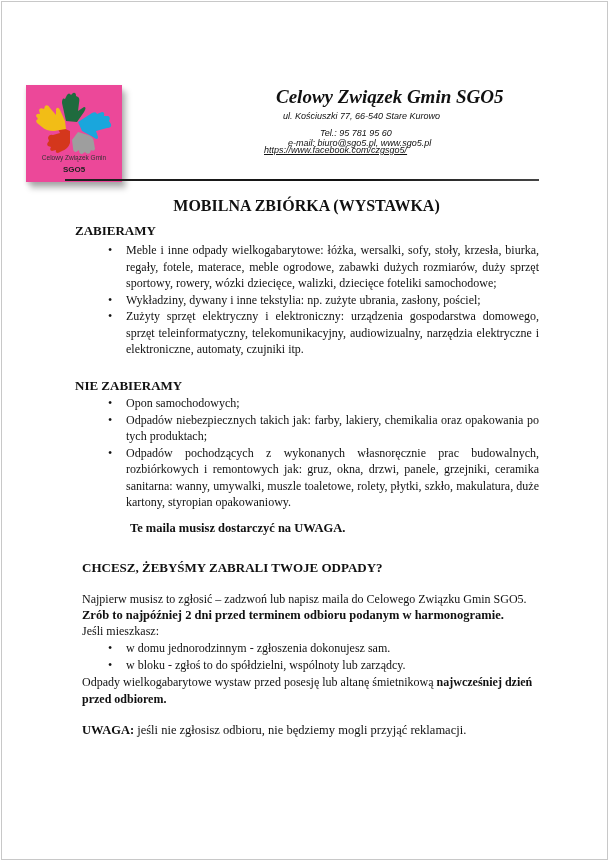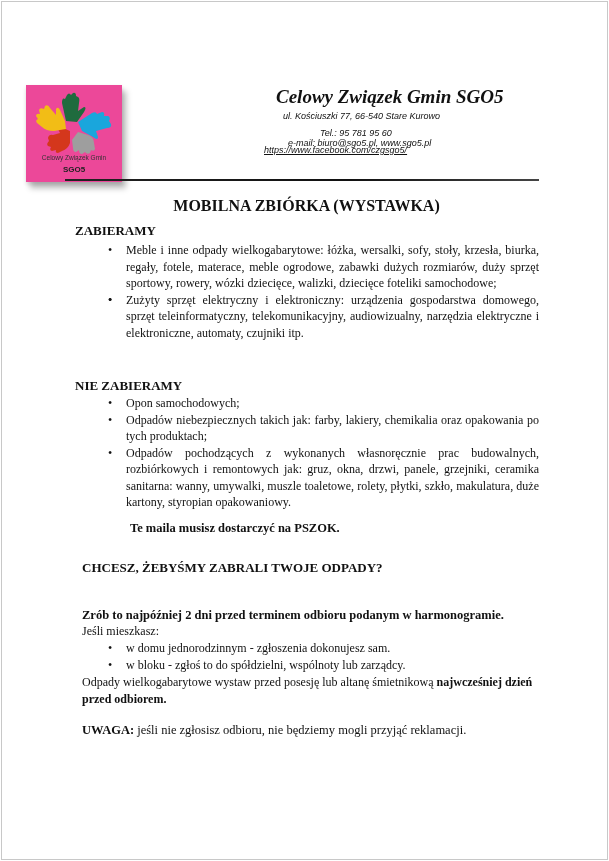--- a/index.html
+++ b/index.html
@@ -67,33 +67,34 @@
   <div class="addr addr3">e-mail: biuro@sgo5.pl, www.sgo5.pl</div>
   <div class="addr addr4">https://www.facebook.com/czgsgo5/</div>
 
   <div class="hrule"></div>
 
   <div class="title">MOBILNA ZBIÓRKA (WYSTAWKA)</div>
 
   <div class="h-sec" style="left:73px; top:221px;">ZABIERAMY</div>
   <ul class="bullets" style="left:124px; top:240px; width:413px;">
     <li><span class="dot">•</span><span>Meble i inne odpady wielkogabarytowe: łóżka, wersalki, sofy, stoły, krzesła, biurka, regały, fotele, materace, meble ogrodowe, zabawki dużych rozmiarów, duży sprzęt sportowy, rowery, wózki dziecięce, walizki, dziecięce foteliki samochodowe;</span></li>
-    <li><span class="dot">•</span></li>
+    <li><span class="dot">•</span><span>Wykładziny, dywany i inne tekstylia: np. zużyte ubrania, zasłony, pościel;</span></li>
     <li><span class="dot">•</span><span>Zużyty sprzęt elektryczny i elektroniczny: urządzenia gospodarstwa domowego, sprzęt teleinformatyczny, telekomunikacyjny, audiowizualny, narzędzia elektryczne i elektroniczne, automaty, czujniki itp.</span></li>
   </ul>
 
   <div class="h-sec" style="left:73px; top:376px;">NIE ZABIERAMY</div>
   <ul class="bullets" style="left:124px; top:393px; width:413px;">
     <li><span class="dot">•</span><span>Opon samochodowych;</span></li>
     <li><span class="dot">•</span><span>Odpadów niebezpiecznych takich jak: farby, lakiery, chemikalia oraz opakowania po tych produktach;</span></li>
     <li><span class="dot">•</span><span>Odpadów pochodzących z wykonanych własnoręcznie prac budowalnych, rozbiórkowych i remontowych jak: gruz, okna, drzwi, panele, grzejniki, ceramika sanitarna: wanny, umywalki, muszle toaletowe, rolety, płytki, szkło, makulatura, duże kartony, styropian opakowaniowy.</span></li>
   </ul>
-  <div class="p bold" style="left:128px; top:518px; font-size:12.5px;"><span>Te maila musisz </span><span>dostarczyć na PSZOK.</span></div>
+  <div class="p bold" style="left:128px; top:518px; font-size:12.5px;"><span>Te maila musisz </span><span>dostarczyć na UWAGA.</span></div>
 
   <div class="h-sec" style="left:80px; top:558px;">CHCESZ, ŻEBYŚMY ZABRALI TWOJE ODPADY?</div>
+  <div class="p" style="left:80px; top:589px; width:470px; white-space:nowrap;">Najpierw musisz to zgłosić – zadzwoń lub napisz maila do Celowego Związku Gmin SGO5.</div>
   <div class="p bold" style="left:80px; top:605px; white-space:nowrap; font-size:12.5px;">Zrób to najpóźniej 2 dni przed terminem odbioru podanym w harmonogramie.</div>
   <div class="p" style="left:80px; top:621px;">Jeśli mieszkasz:</div>
   <ul class="bullets" style="left:124px; top:638px; width:413px;">
     <li><span class="dot">•</span><span>w domu jednorodzinnym - zgłoszenia dokonujesz sam.</span></li>
     <li><span class="dot">•</span><span>w bloku - zgłoś to do spółdzielni, wspólnoty lub zarządcy.</span></li>
   </ul>
   <div class="p" style="left:80px; top:720px; font-size:12.5px; white-space:nowrap;"><span class="bold">UWAGA:</span><span> jeśli nie zgłosisz odbioru, nie będziemy mogli przyjąć reklamacji.</span></div>
   <div class="p" style="left:80px; top:672px; width:470px;"><span>Odpady wielkogabarytowe wystaw przed posesję lub altanę śmietnikową </span><span class="bold">najwcześniej dzień</span><br><span class="bold">przed odbiorem.</span></div>
 
 </div>

